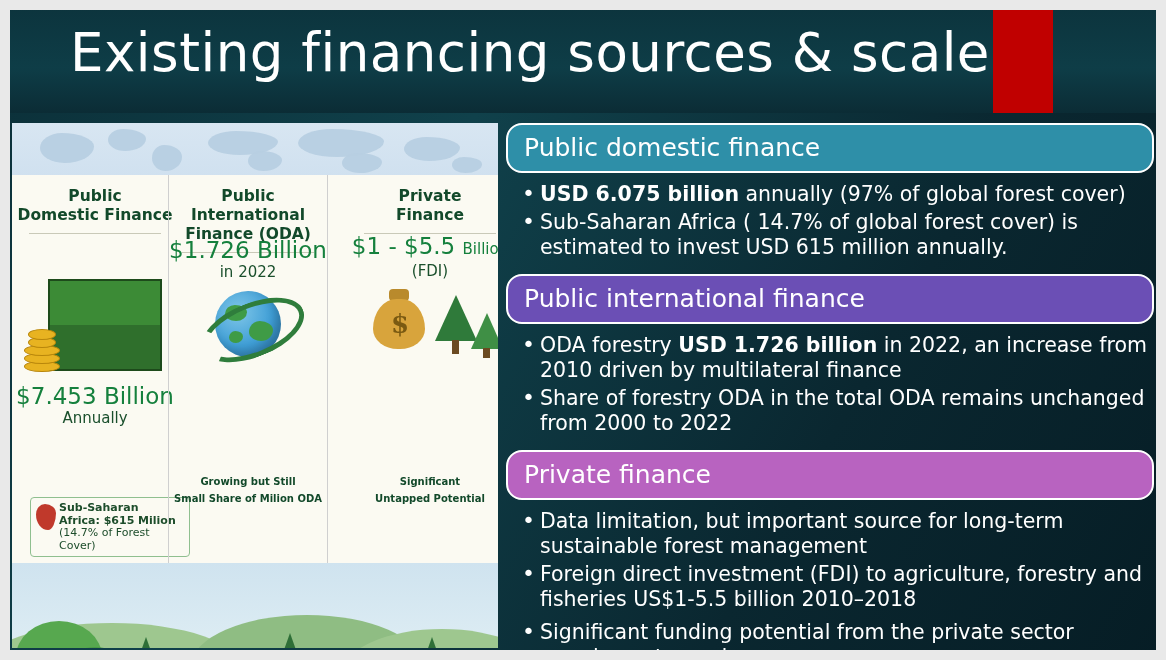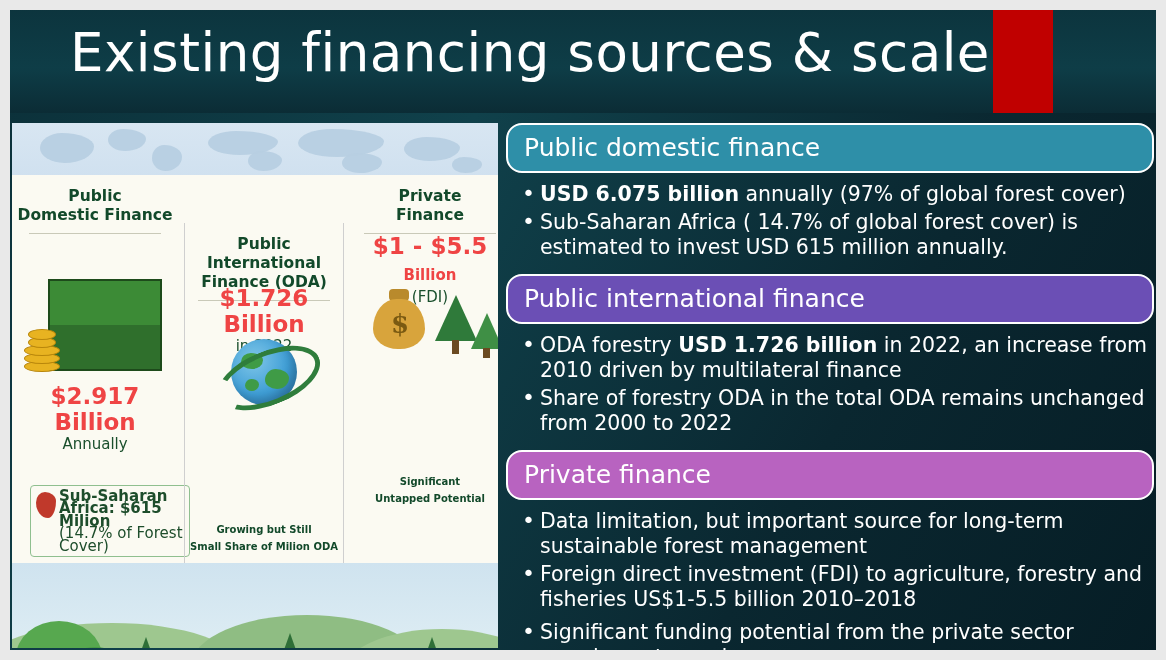--- a/index.html
+++ b/index.html
@@ -85,40 +85,40 @@
     background: #fbfaf2;
   }
   .card {
     position: absolute;
     top: 0;
     width: 160px;
     height: 390px;
     text-align: center;
   }
   .card.c1 { left: 2px; width: 162px; }
-  .card.c2 { left: 172px; width: 158px; border-left: 1px solid #cfcfcf; border-right: 1px solid #cfcfcf; margin-top: 48px;}
+  .card.c2 { left: 156px; width: 158px; border-left: 1px solid #cfcfcf; border-right: 1px solid #cfcfcf;}
   .card.c3 { left: 326px; width: 158px; margin-left: 13px; }
   .card-title {
     margin-top: 12px;
     font-size: 15.5px;
     font-weight: bold;
     color: #12492a;
     line-height: 19px;
     font-family: "DejaVu Sans", sans-serif;
   }
   .card-rule {
     width: 132px;
     height: 1px;
     background: #c9c9b8;
     margin: 8px auto 0 auto;
   }
   .big-num {
     font-size: 23px;
-    font-weight: bold;
-    color: #ef4444;
+    font-weight: normal;
+    color: #15803d;
     font-family: "DejaVu Sans", sans-serif;
     line-height: 26px;
   }
   .big-num .small { font-size: 15px; }
   .sub-num {
     font-size: 15px;
     color: #1a4f2c;
     font-family: "DejaVu Sans", sans-serif;
   }
   .card-foot {
@@ -133,21 +133,21 @@
   }
   .africa-box {
     position: absolute;
     left: 16px;
     bottom: 8px;
     width: 126px;
     border: 1px solid #8fbf8f;
     border-radius: 4px;
     padding: 4px 4px 4px 28px;
     text-align: left;
-    font-size: 15px;
+    font-size: 11px;
     line-height: 12.5px;
     color: #1d4d2b;
     font-weight: bold;
     font-family: "DejaVu Sans", sans-serif;
     background: #fbfaf2;
   }
   .africa-glyph {
     position: absolute;
     left: 5px; top: 6px;
     width: 20px; height: 26px;
@@ -358,21 +358,21 @@
         <div class="bar-block"></div>
         <div class="coins">
           <div class="coin" style="left:4px;  top:36px;"></div>
           <div class="coin" style="left:4px;  top:28px;"></div>
           <div class="coin" style="left:4px;  top:20px;"></div>
           <div class="coin s" style="left:8px;  top:12px;"></div>
           <div class="coin s" style="left:8px;  top:4px;"></div>
         </div>
 
         <div style="position:absolute; left:0; right:0; top:208px;">
-          <div class="big-num">$2.917 Billion</div>
+          <div class="big-num">$7.453 Billion</div>
           <div class="sub-num">Annually</div>
         </div>
 
         <div class="africa-box">
           <div class="africa-glyph"></div>
           <div>Sub-Saharan</div>
           <div>Africa: $615 Milion</div>
           <div style="font-weight:normal;">(14.7% of Forest Cover)</div>
         </div>
       </div>

